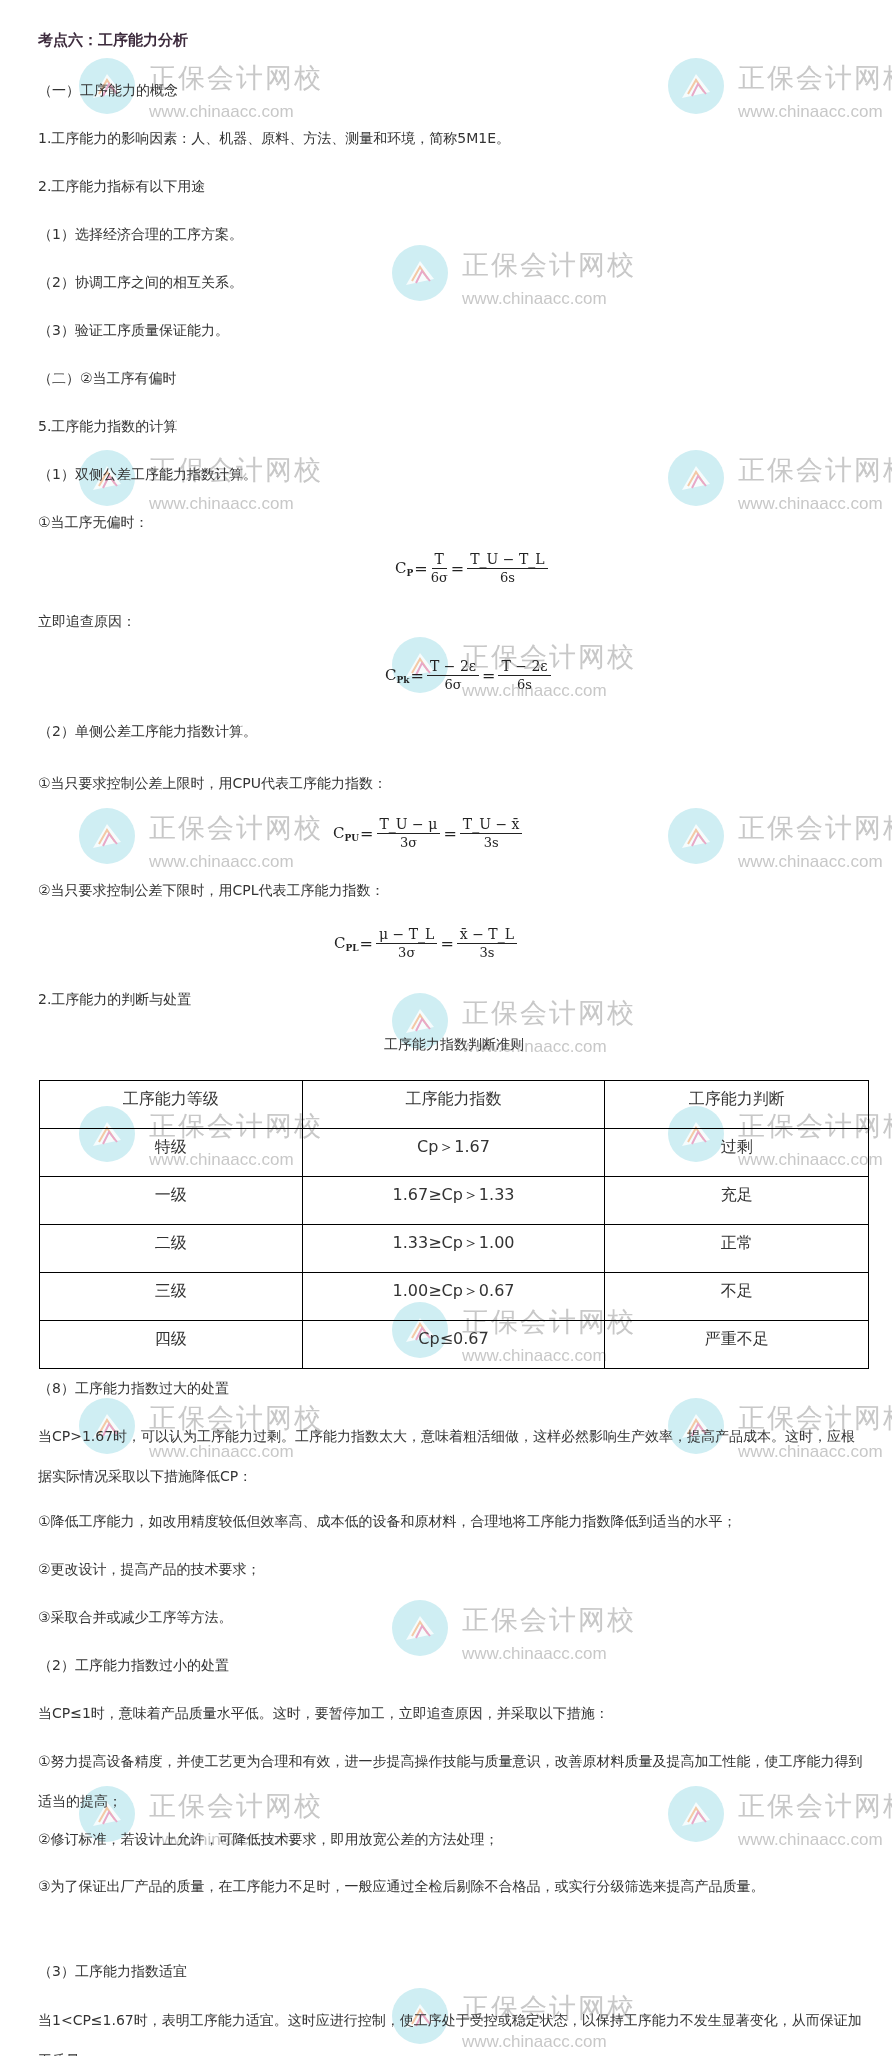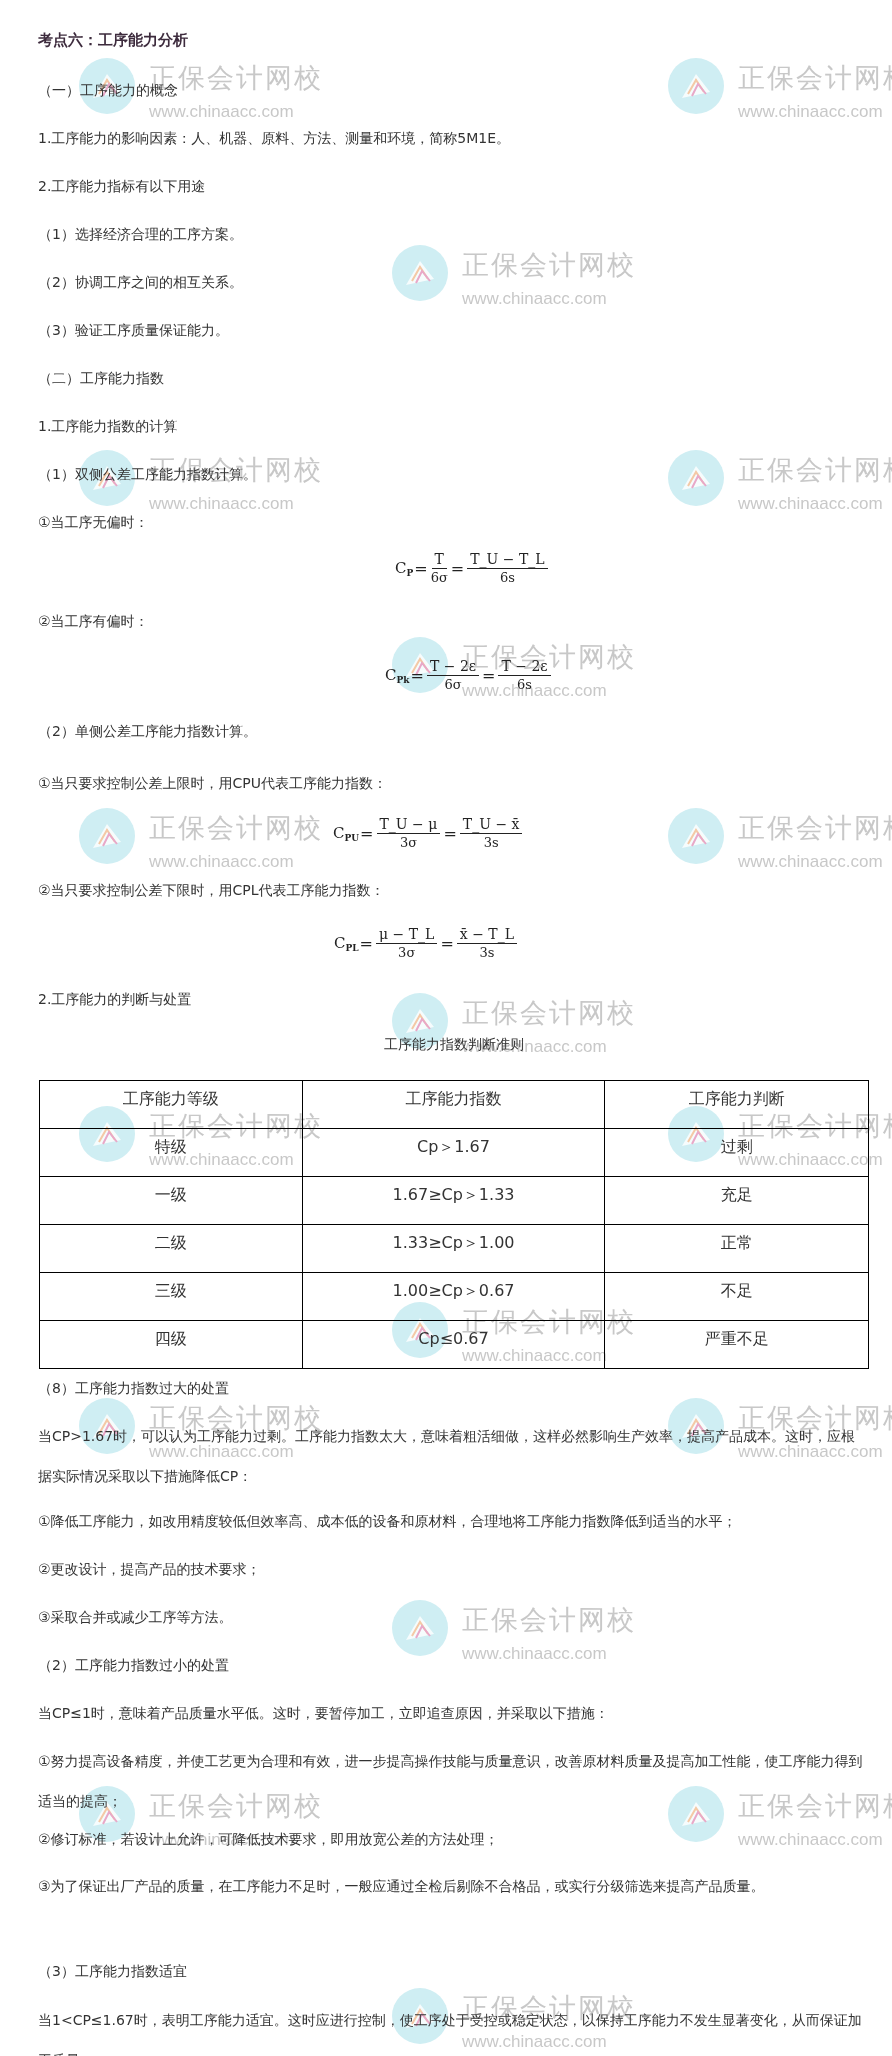--- a/index.html
+++ b/index.html
@@ -236,41 +236,41 @@
 <div class="content">
   <div class="line title" style="top:14px">考点六：工序能力分析</div>
 
   <div class="line" style="top:64px">（一）工序能力的概念</div>
   <div class="line" style="top:112px">1.工序能力的影响因素：人、机器、原料、方法、测量和环境，简称5M1E。</div>
   <div class="line" style="top:160px">2.工序能力指标有以下用途</div>
   <div class="line" style="top:208px">（1）选择经济合理的工序方案。</div>
   <div class="line" style="top:256px">（2）协调工序之间的相互关系。</div>
   <div class="line" style="top:304px">（3）验证工序质量保证能力。</div>
 
-  <div class="line" style="top:352px">（二）工序能力指数</div>
-  <div class="line" style="top:400px">1.工序能力指数的计算</div>
+  <div class="line" style="top:352px">（二）②当工序有偏时</div>
+  <div class="line" style="top:400px">5.工序能力指数的计算</div>
   <div class="line" style="top:448px">（1）双侧公差工序能力指数计算。</div>
   <div class="line" style="top:496px">①当工序无偏时：</div>
 
   <div class="formula" style="left:395px;top:535px">
     <span class="sym">C</span>
       <span class="sub">P</span>
     <span class="eq">=</span>
     <span class="frac">
         <span class="num">T</span>
         <span class="den">6σ</span>
       </span>
     <span class="eq">=</span>
     <span class="frac">
         <span class="num">T_U − T_L</span>
         <span class="den">6s</span>
       </span>
   </div>
 
-  <div class="line" style="top:595px">②当工序有偏时：</div>
+  <div class="line" style="top:595px">立即追查原因：</div>
 
   <div class="formula" style="left:385px;top:642px">
     <span class="sym">C</span>
       <span class="sub">Pk</span>
     <span class="eq">=</span>
     <span class="frac">
         <span class="num">T − 2ε</span>
         <span class="den">6σ</span>
       </span>
     <span class="eq">=</span>

